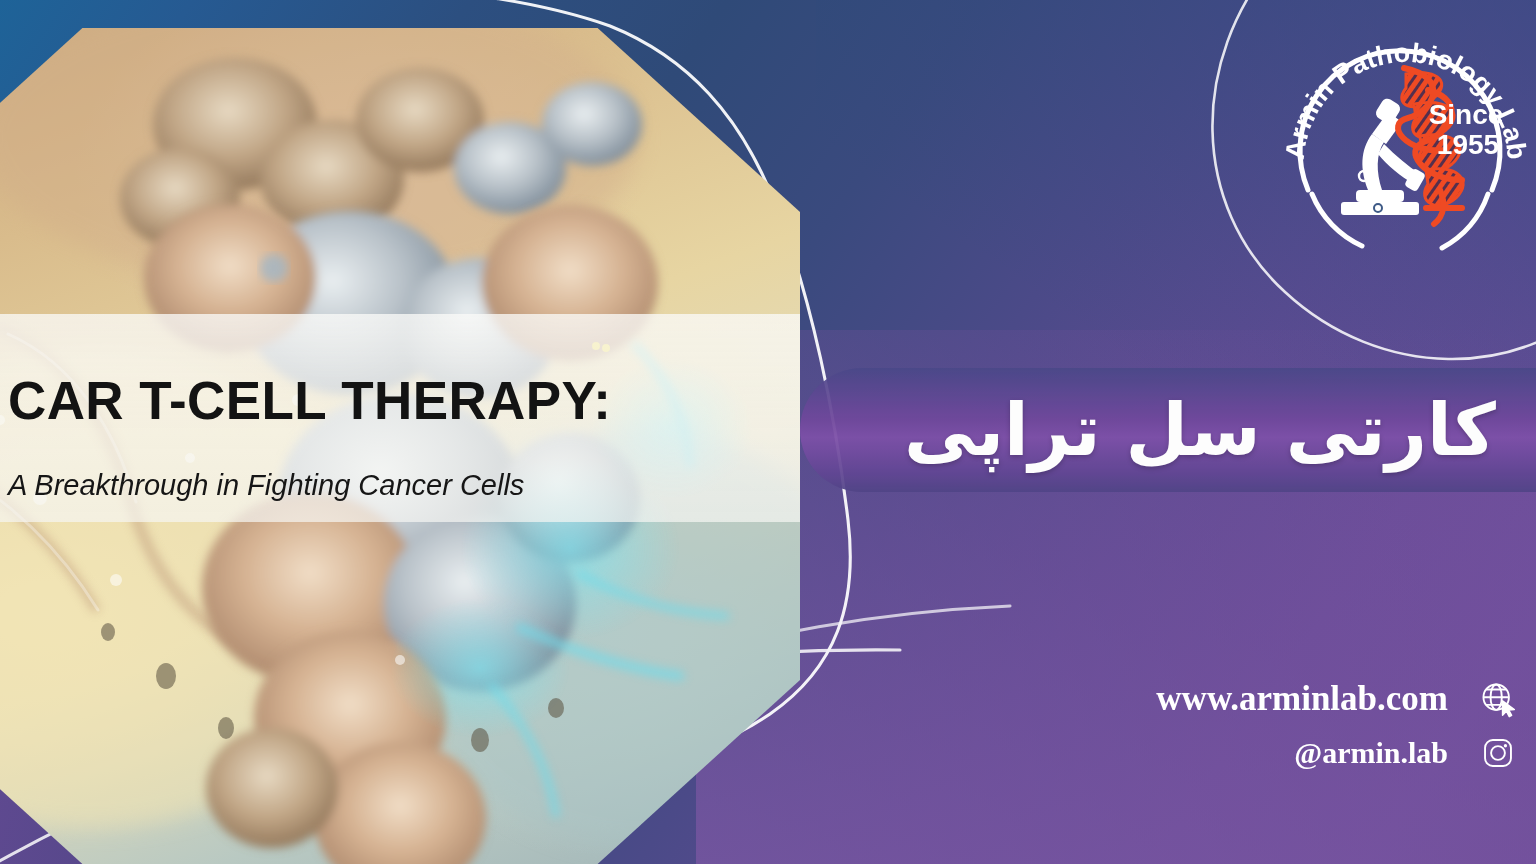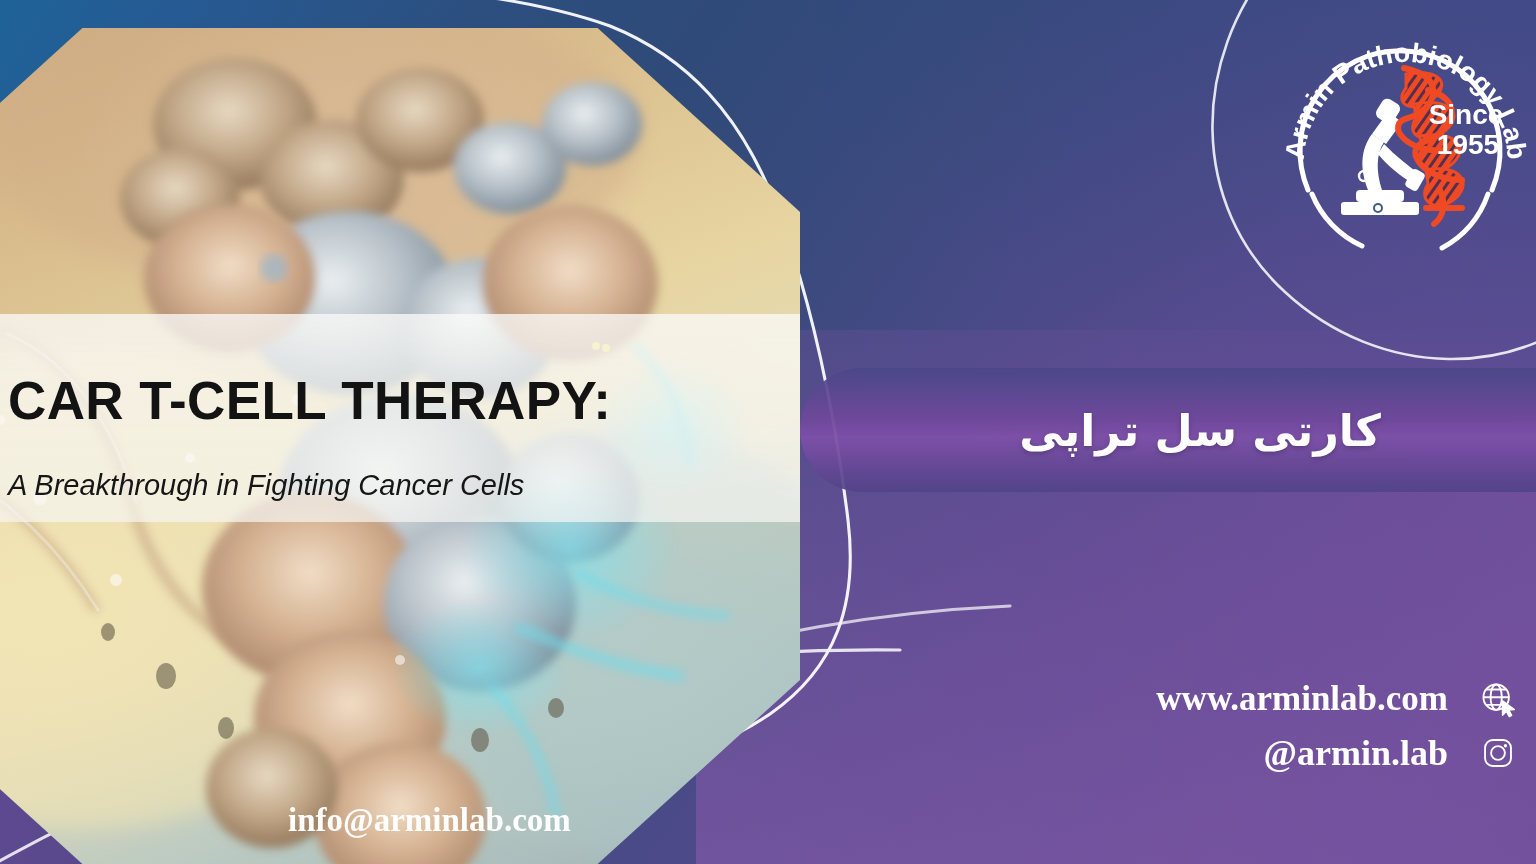--- a/index.html
+++ b/index.html
@@ -111,21 +111,21 @@
         rgba(74,72,136,.92) 0%,
         rgba(112,72,156,.95) 42%,
         rgba(125,80,168,.95) 56%,
         rgba(96,70,146,.94) 86%,
         rgba(80,68,134,.92) 100%);
     display:flex; align-items:center; justify-content:center;
   }
   .title-band-text{
     direction:rtl;
     color:#fdfdfd;
-    font-size:44px;
+    font-size:72px;
     font-weight:700;
     font-family:"DejaVu Sans", "Liberation Sans", sans-serif;
     letter-spacing:0px;
     text-shadow:0 2px 5px rgba(0,0,0,.22);
     white-space:nowrap;
     padding-left:40px;
   }
 
   
   .contacts{
@@ -141,21 +141,21 @@
   .contact-text{
     color:#ffffff;
     font-family:"Liberation Serif", serif;
     font-weight:700;
     white-space:nowrap;
     text-align:right;
     flex:1;
   }
   .contact-text.web   { font-size:35px; }
   .contact-text.phone { font-size:30px; }
-  .contact-text.insta { font-size:36px; }
+  .contact-text.insta { font-size:30px; }
   .contact-icon{
     width:44px; height:44px;
     display:flex; align-items:center; justify-content:center;
     flex:0 0 44px;
   }
 
   .email{
     position:absolute;
     left:288px; top:802px;
     color:#ffffff;
@@ -398,15 +398,14 @@
       <span class="contact-icon">
         <svg viewBox="0 0 44 44" width="38" height="38" fill="none" stroke="#ffffff" stroke-width="2.2">
           <rect x="7" y="7" width="30" height="30" rx="9"></rect>
           <circle cx="22" cy="22" r="8"></circle>
           <circle cx="30.6" cy="13.6" r="1.9" fill="#ffffff" stroke="none"></circle>
         </svg>
       </span>
     </div>
   </div>
 
-  <div class="email">info@arminlab.com</div>
 
 </div>
 
 </body></html>

